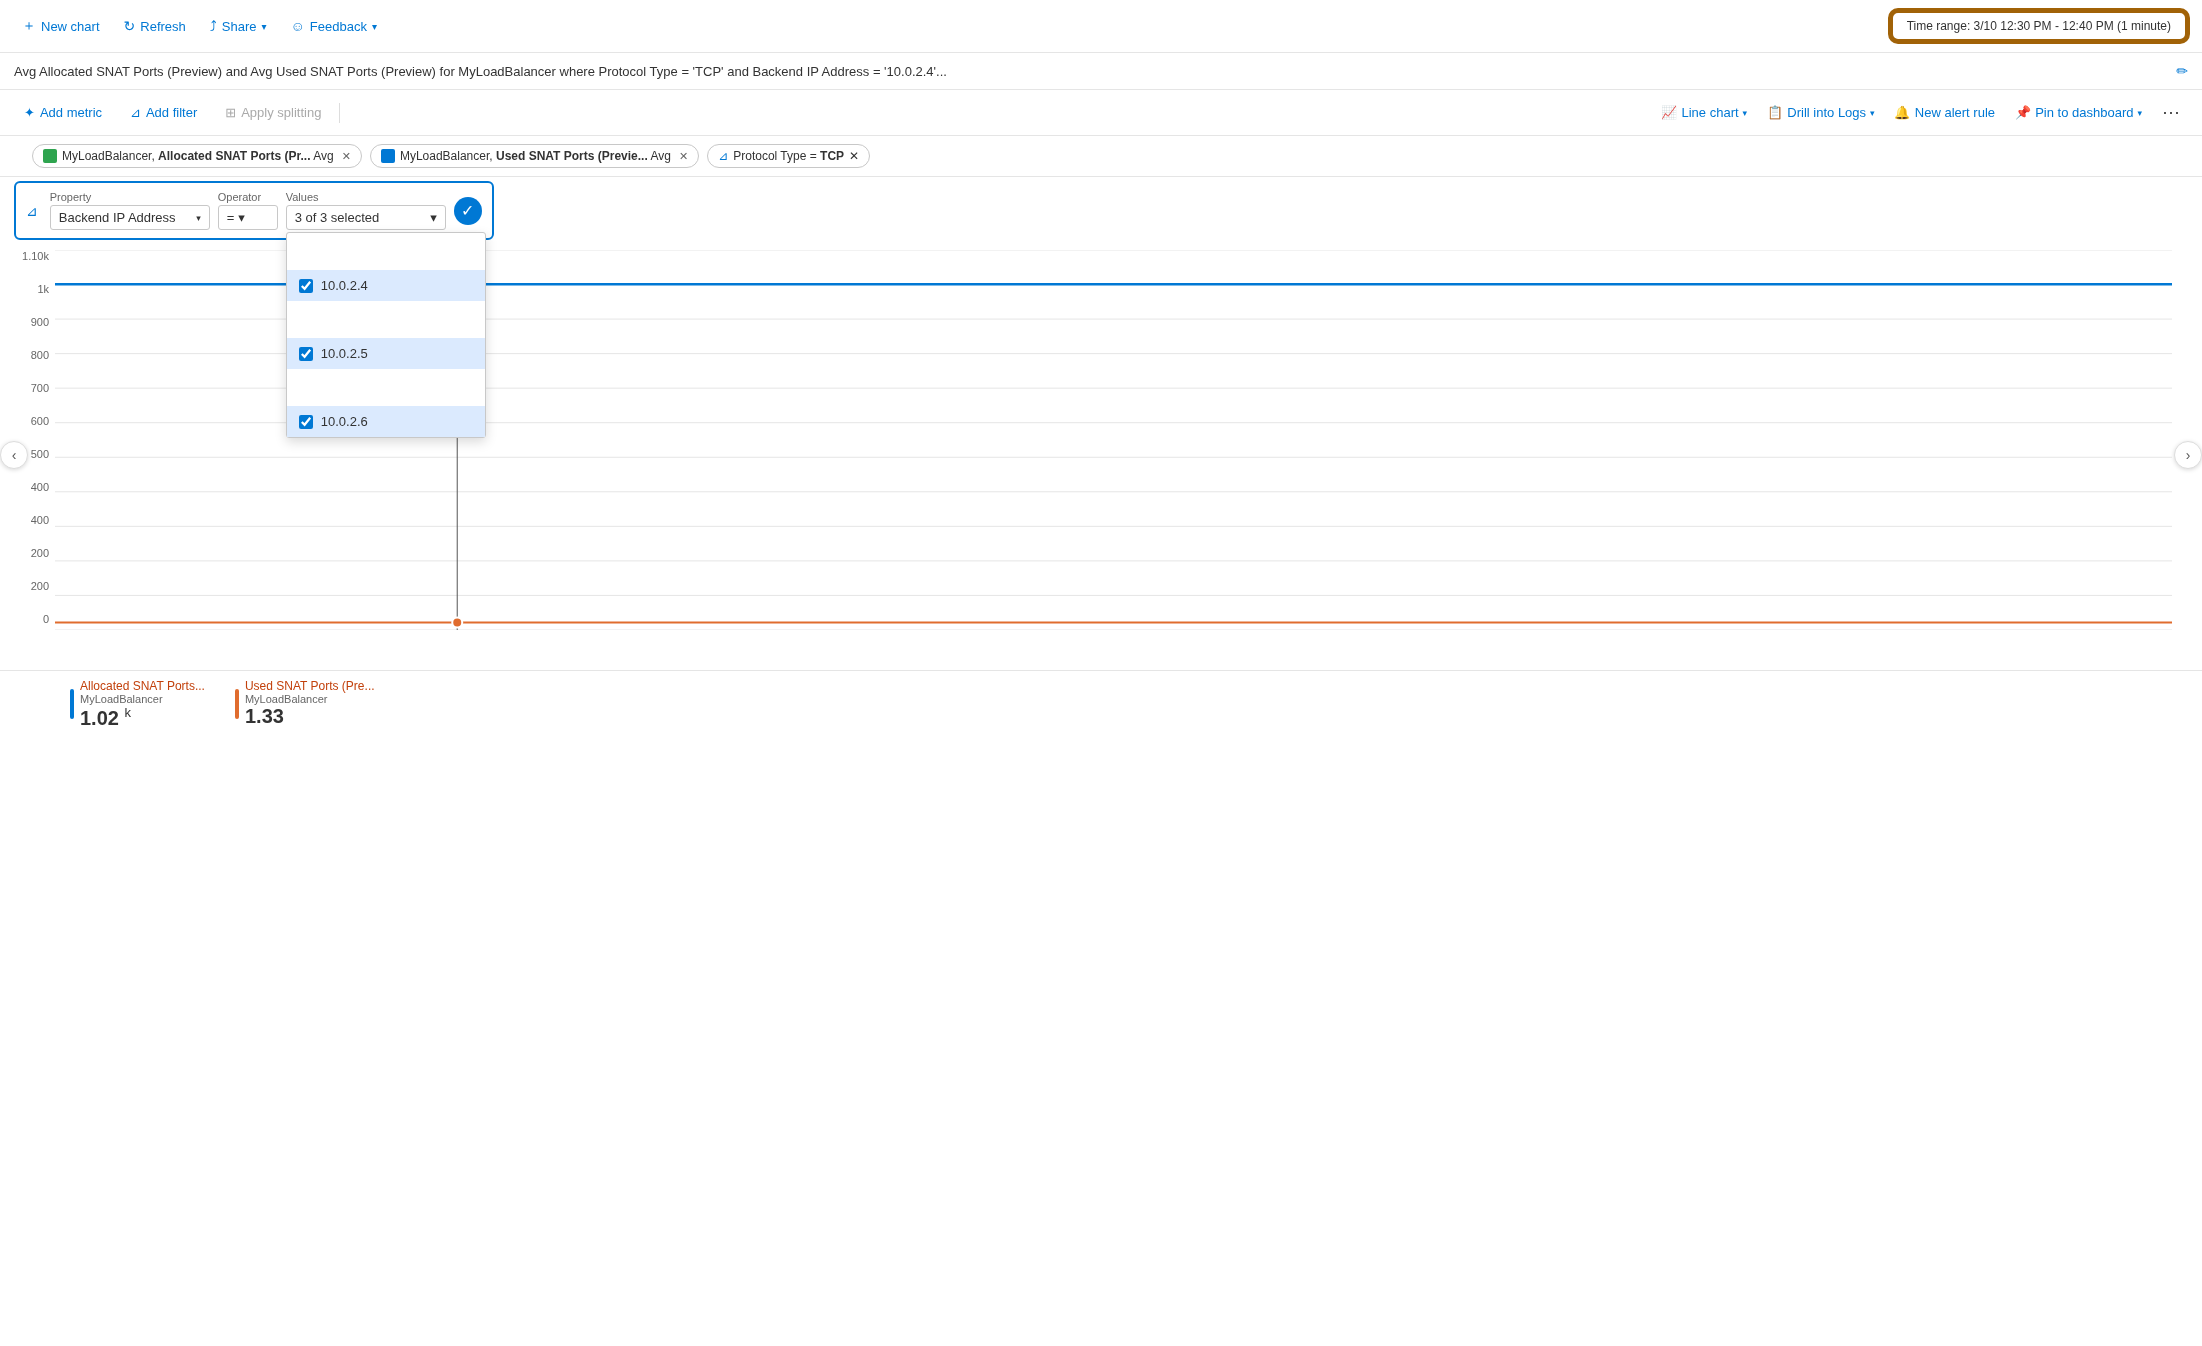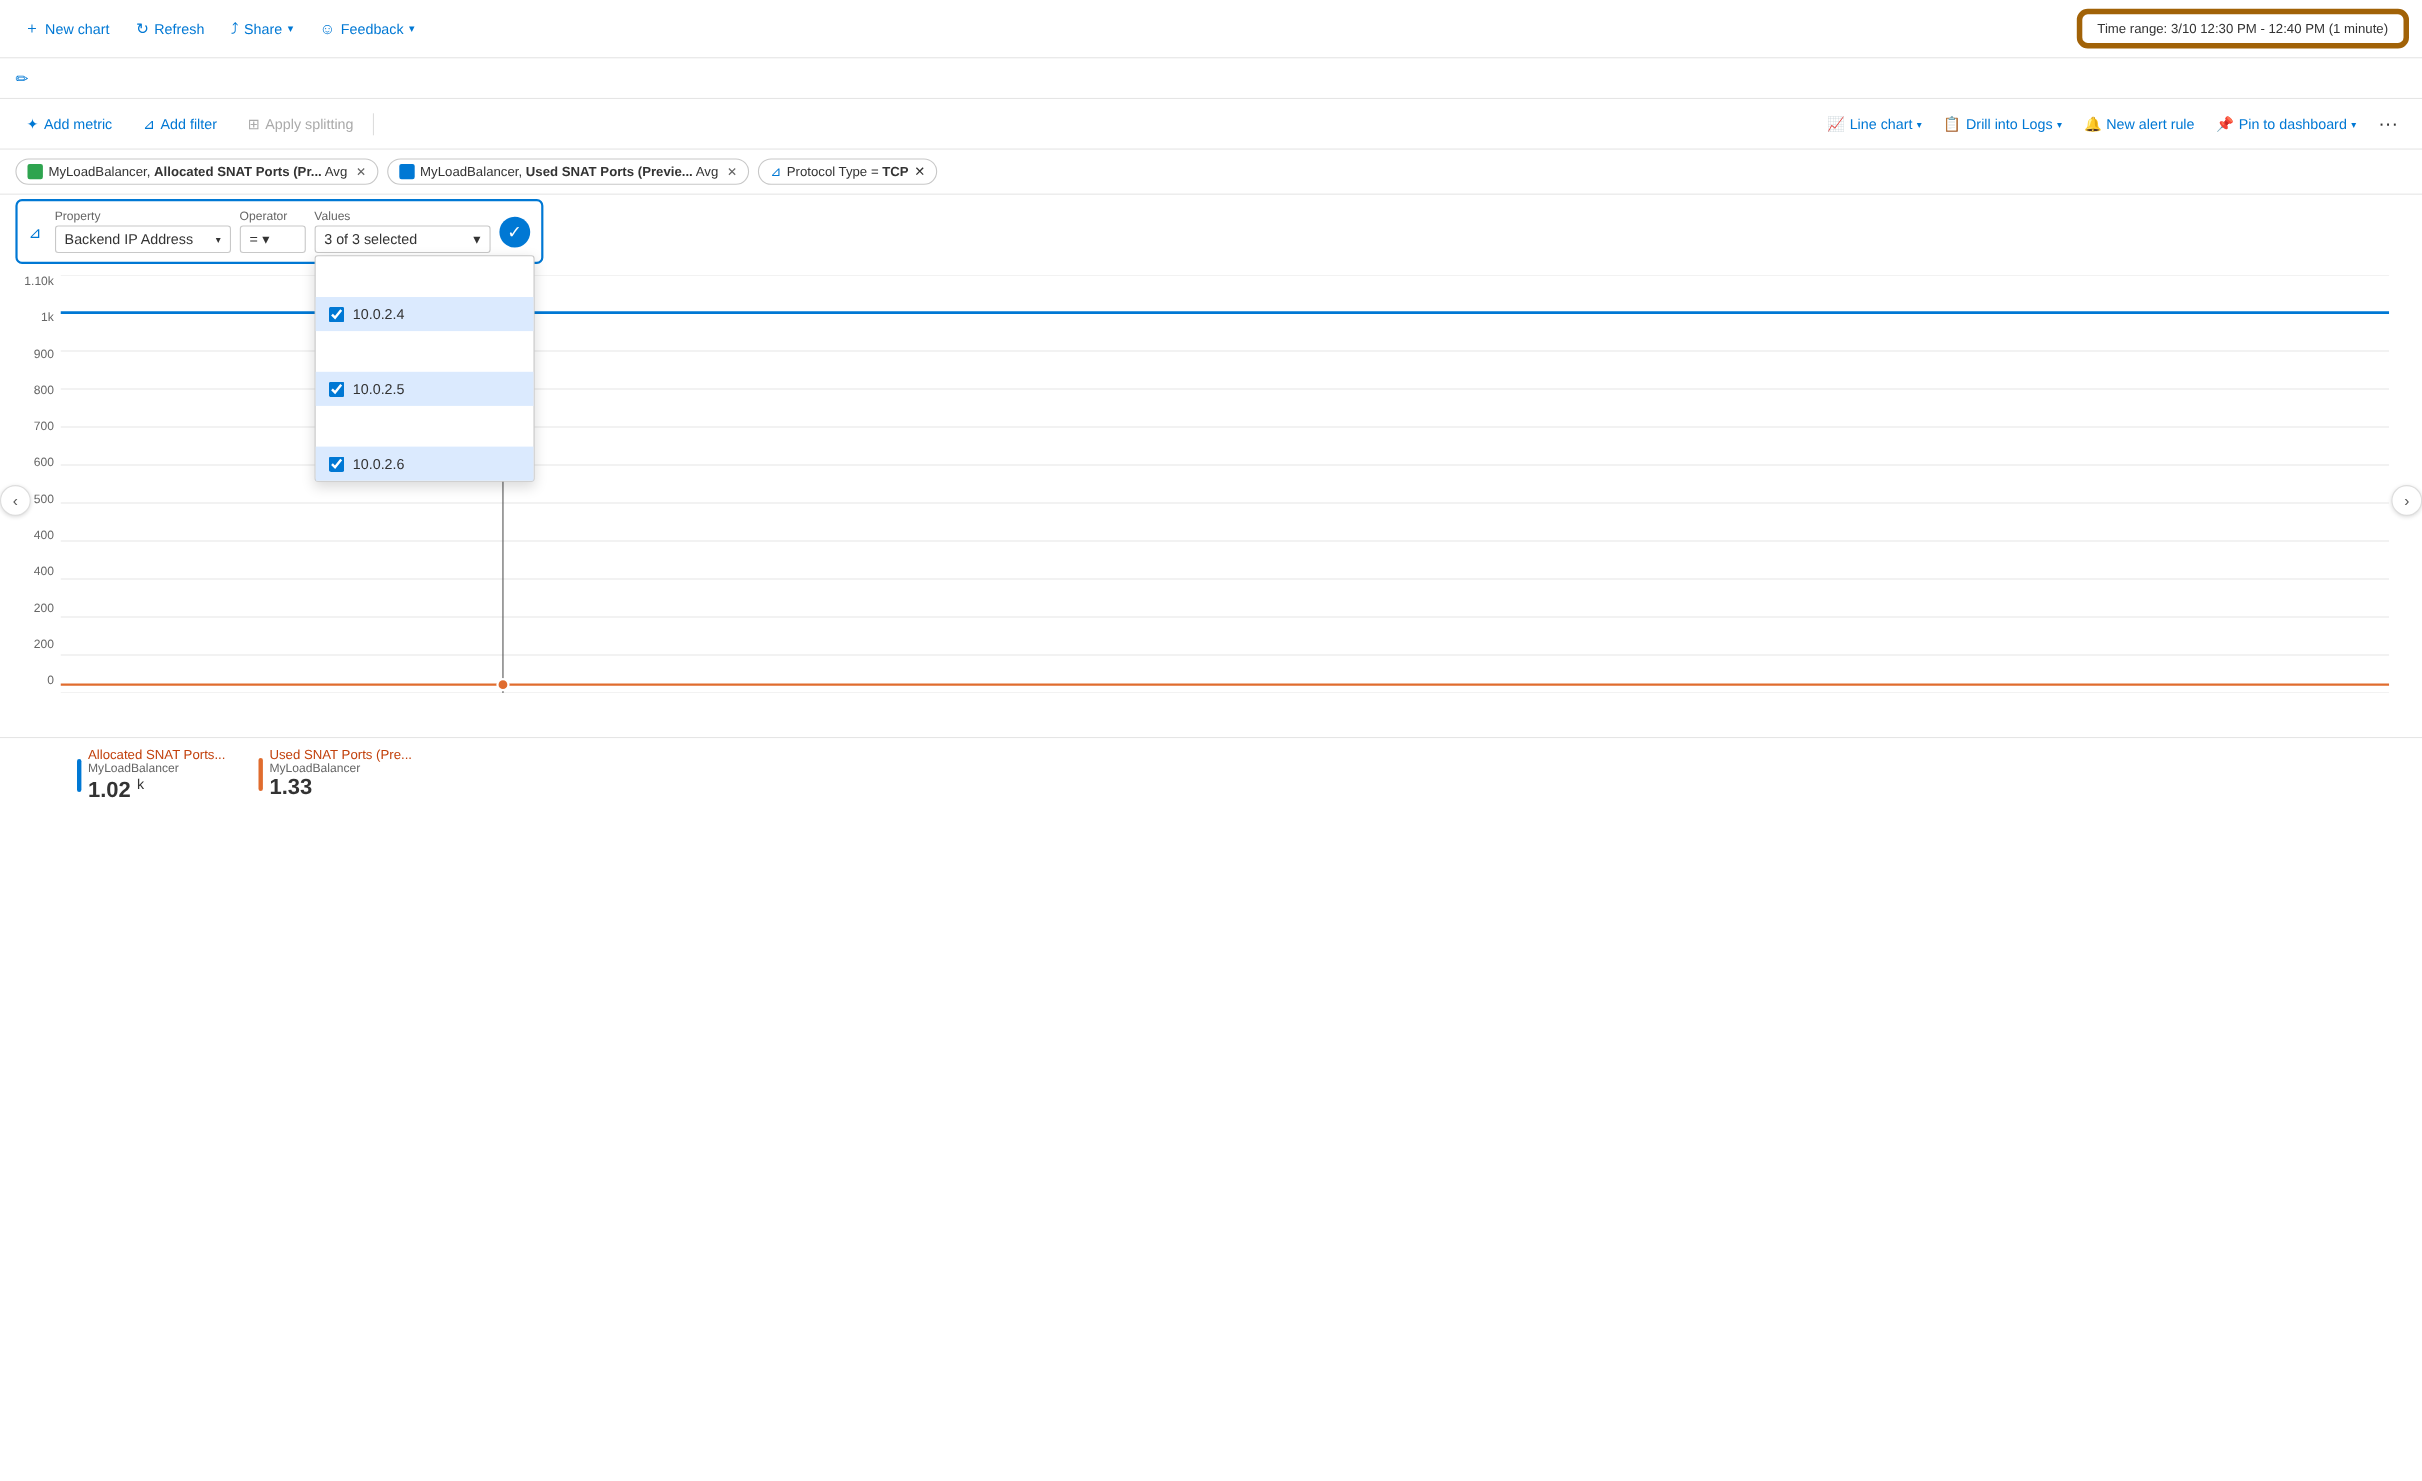--- a/index.html
+++ b/index.html
@@ -52,21 +52,21 @@
     .tool-btn {
       display: flex; align-items: center; gap: 4px;
       padding: 4px 8px; border: none; background: none;
       cursor: pointer; font-size: 13px; color: #0078d4; border-radius: 3px;
     }
     .tool-btn .chevron { font-size: 9px; }
     .more-btn { padding: 4px 8px; border: none; background: none; cursor: pointer; font-size: 18px; color: #333; }
 
     
     .filter-area {
-      display: flex; align-items: flex-start; padding: 8px 14px;
+      display: flex; align-items: flex-start; padding: 8px 32px;
       gap: 8px; flex-wrap: wrap; border-bottom: 1px solid #e5e5e5;
     }
     .metric-pill {
       display: flex; align-items: center; gap: 5px;
       padding: 4px 10px; border: 1.5px solid #c8c8c8; border-radius: 20px;
       background: #fff; font-size: 12px; cursor: pointer;
     }
     .metric-pill .gem { width: 14px; height: 14px; background: #2ea44f; border-radius: 2px; display: inline-block; }
     .metric-pill .gem-blue { background: #0078d4; }
     .metric-pill .close-x { color: #666; cursor: pointer; font-size: 11px; margin-left: 3px; }
@@ -202,20 +202,21 @@
     <span class="icon">☺</span>
     <span>Feedback</span>
     <span class="chevron">▾</span>
   </button>
   <button class="time-range-btn">
     <span>Time range: 3/10 12:30 PM - 12:40 PM (1 minute)</span>
   </button>
 </div>
 
 <div class="title-bar">
+  <span class="title-text">Avg Allocated SNAT Ports (Preview) and Avg Used SNAT Ports (Preview) for MyLoadBalancer where Protocol Type = 'TCP' and Backend IP Address = '10.0.2.4'...</span>
   <span class="edit-icon">✏</span>
 </div>
 
 <div class="metrics-toolbar">
   <button class="metrics-btn">
     <span style="color:#0078d4;">✦</span>
     <span>Add metric</span>
   </button>
   <button class="metrics-btn">
     <span>⊿</span>

